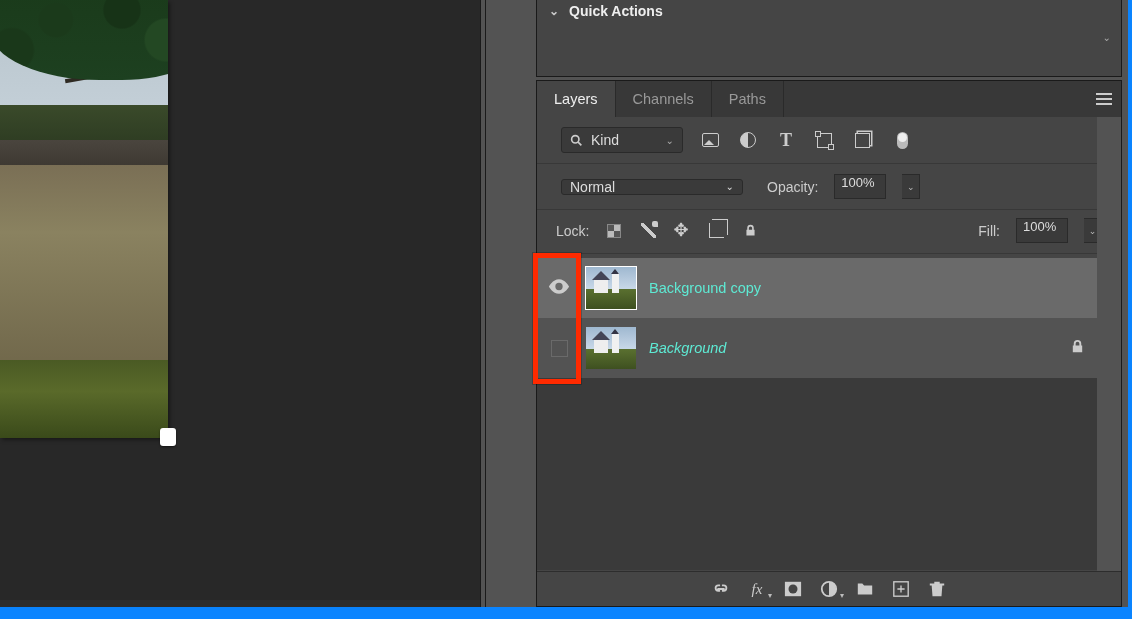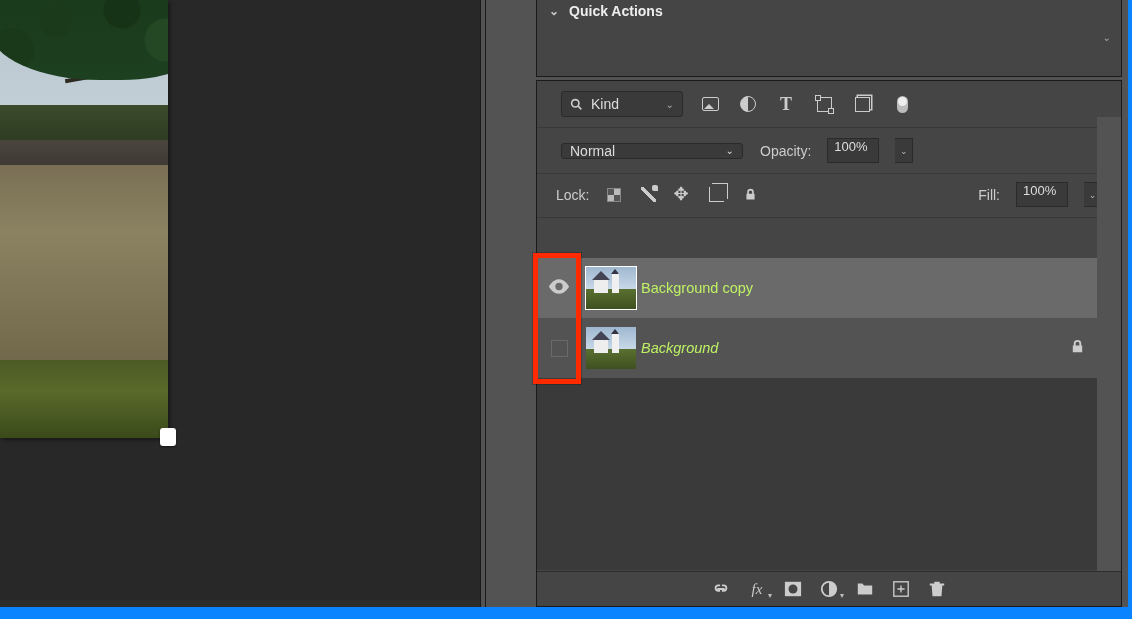--- a/index.html
+++ b/index.html
@@ -89,21 +89,21 @@
 .eye svg{width:22px;height:15px;fill:#ccc}
 .empty-box{width:17px;height:17px;border:1px solid #6a6a6a}
 .thumb{width:50px;height:42px;margin:0 5px;position:relative;overflow:hidden;background:#88aacc}
 .layer-row.selected .thumb{outline:1px solid #fff}
 .thumb .th-sky{position:absolute;top:0;left:0;right:0;height:22px;background:linear-gradient(#9fb8d0,#c8d8e8)}
 .thumb .th-house{position:absolute;top:12px;left:8px;width:14px;height:14px;background:#eee}
 .thumb .th-house::before{content:"";position:absolute;top:-8px;left:-2px;width:0;height:0;border-left:9px solid transparent;border-right:9px solid transparent;border-bottom:9px solid #445}
 .thumb .th-tower{position:absolute;top:6px;left:26px;width:7px;height:20px;background:#f0f0f0}
 .thumb .th-tower::before{content:"";position:absolute;top:-4px;left:-1px;width:0;height:0;border-left:4.5px solid transparent;border-right:4.5px solid transparent;border-bottom:5px solid #334}
 .thumb .th-grass{position:absolute;bottom:0;left:0;right:0;height:20px;background:linear-gradient(#5a7030,#3e5020)}
-.layer-name{color:#bef264;font-size:14.5px;margin-left:0}
+.layer-name{color:#5eead4;font-size:14.5px;margin-left:8px}
 .layer-name.italic{font-style:italic}
 .row-lock{position:absolute;right:12px}
 .row-lock svg{width:15px;height:15px;fill:#ccc}
 
 
 .red-highlight{position:absolute;border:5px solid #ff2a00;pointer-events:none;box-shadow:0 0 0 1px rgba(0,0,0,.2)}
 
 
 .bottom-bar{position:absolute;left:0;right:0;bottom:0;height:35px;border-top:1px solid #2d2d2d;background:#454545;display:flex;align-items:center;justify-content:center;gap:18px}
 .bb-ico{width:18px;height:18px;display:flex;align-items:center;justify-content:center;color:#ccc;position:relative}
@@ -140,20 +140,34 @@
     <div class="qa-strip">
       <div class="qa-header">
         <span class="chev">⌄</span>
         <span>Quick Actions</span>
       </div>
       <span class="qa-menu">⌄</span>
     </div>
 
     <div class="layers-panel">
 
+      <div class="tab-bar">
+        <div class="tab active">
+            <span>Layers</span>
+          </div>
+        <div class="tab">
+            <span>Channels</span>
+          </div>
+        <div class="tab">
+            <span>Paths</span>
+          </div>
+        <div class="tab-menu">
+            <span class="hamburger"></span>
+          </div>
+      </div>
 
       <div class="row">
         <div class="kind-select">
           <svg class="search-icon-svg" viewBox="0 0 16 16">
               <circle cx="6.5" cy="6.5" r="4.5"></circle>
               <line x1="10" y1="10" x2="14" y2="14"></line>
             </svg>
           <span>Kind</span>
           <span class="dd-arrow">⌄</span>
         </div>
@@ -175,21 +189,21 @@
         <div class="filter-icon">
             <span class="toggle-pill"></span>
           </div>
       </div>
 
       <div class="row">
         <div class="blend-select">
           <span>Normal</span>
           <span class="dd-arrow">⌄</span>
         </div>
-        <span class="label" style="margin-left:1px">Opacity:</span>
+        <span class="label" style="margin-left:8px">Opacity:</span>
         <div class="val-box">
             <span>100%</span>
           </div>
         <div class="mini-dd">⌄</div>
       </div>
 
       <div class="lock-row">
         <span>Lock:</span>
         <span class="lock-ico">
             <span class="pixlock"></span>

